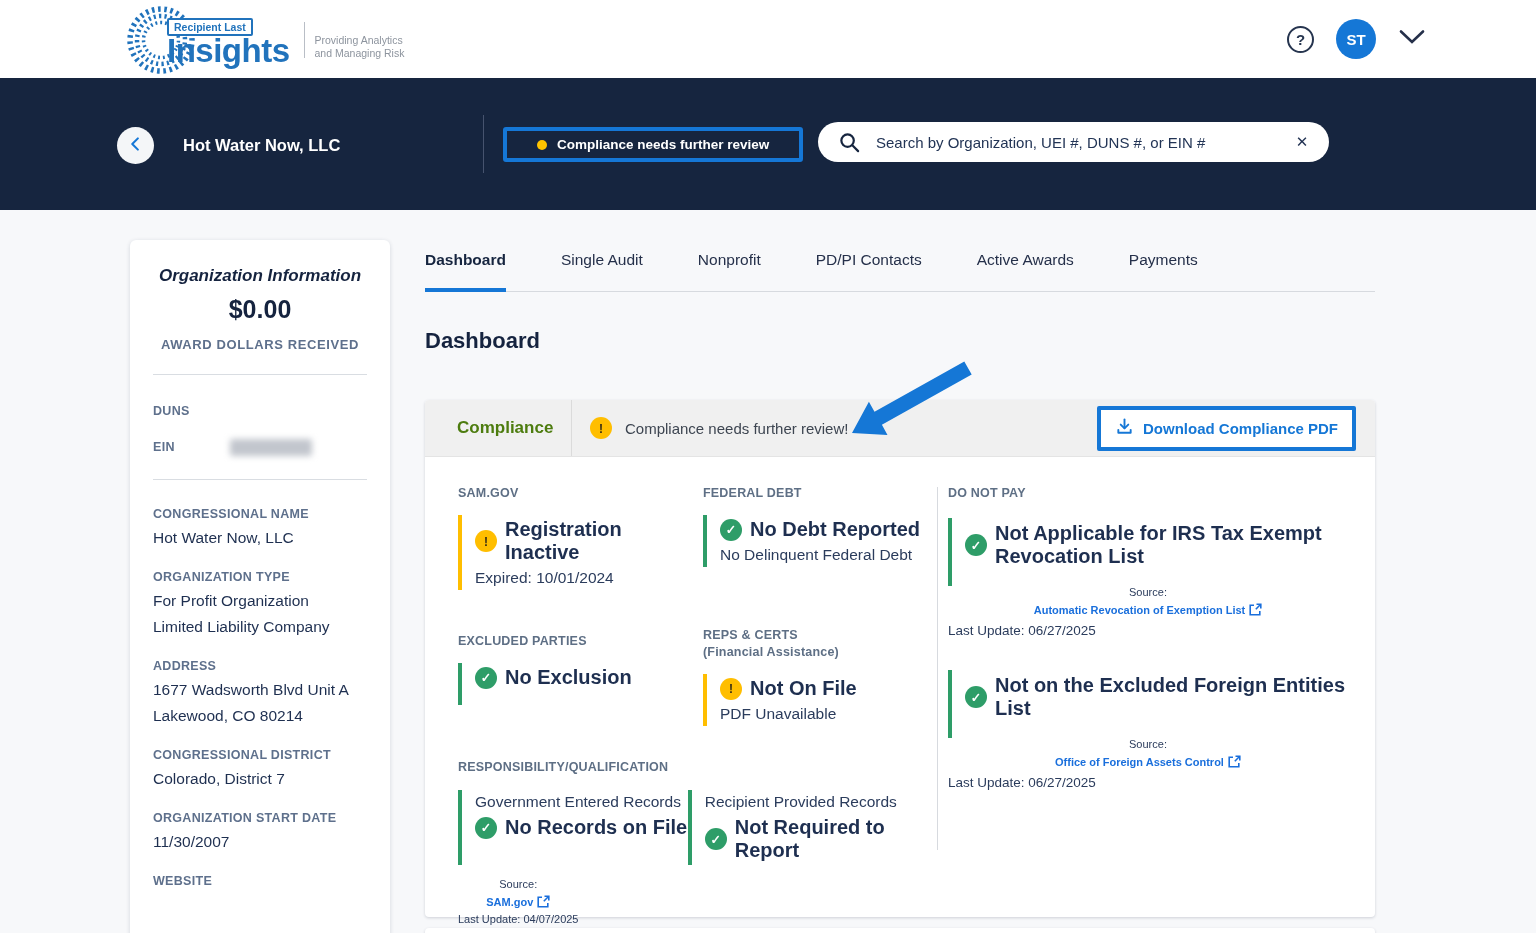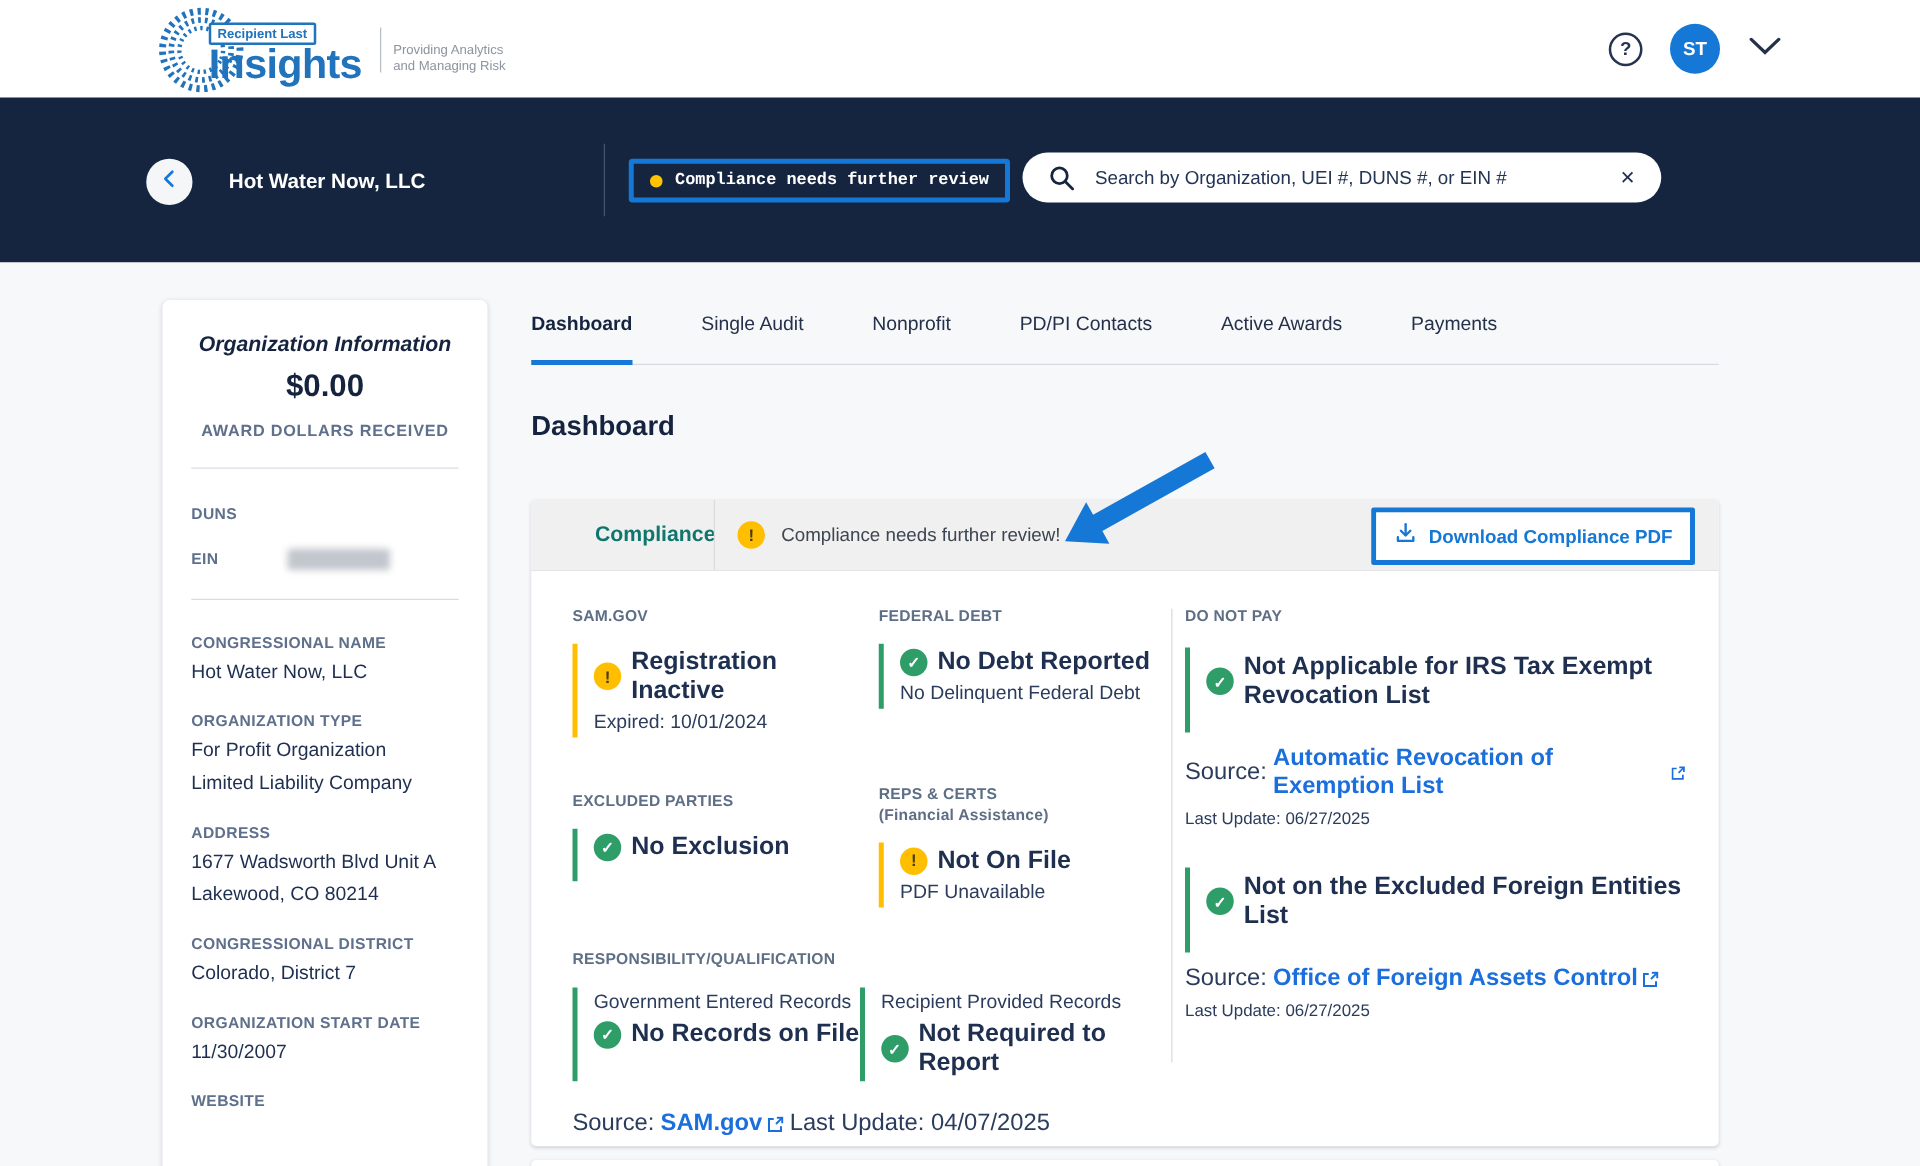--- a/index.html
+++ b/index.html
@@ -23,21 +23,21 @@
   .avatar { width:40px; height:40px; border-radius:50%; background:#1577D6; color:#fff;
     display:flex; align-items:center; justify-content:center; font-size:15px; font-weight:bold; cursor:pointer; }
 
   
   .hero { position:relative; height:132px; background:#16253F; }
   .back-btn { position:absolute; left:117px; top:49px; width:37px; height:37px; border-radius:50%;
     background:#f4f6f8; display:flex; align-items:center; justify-content:center; cursor:pointer; }
   .hero-org { position:absolute; left:183px; top:58px; font-size:16.5px; font-weight:bold; color:#fff; }
   .hero-vdiv { position:absolute; left:483px; top:37px; width:1px; height:58px; background:#46536e; }
   .hero-badge { position:absolute; left:503px; top:49px; border:4px solid #1577D6; border-radius:3px;
-    display:flex; align-items:center; padding:6px 13px;font-family:Liberation Mono, monospace; }
+    display:flex; align-items:center; padding:6px 30px; }
   .badge-dot { width:10px; height:10px; border-radius:50%; background:#FFC400; margin-right:10px; }
   .badge-text { font-size:13.5px; font-weight:bold; color:#fff; }
   .search-wrap { position:absolute; right:207px; top:44px; width:511px; height:40px; }
   .search-input { width:100%; height:100%; border:none; border-radius:20px; padding:0 44px 0 58px;
     font-size:15px; color:#1E2F50; font-family:"Liberation Sans", sans-serif; outline:none; background:#fff; }
   .search-input::placeholder { color:#223455; opacity:1; }
   .search-icon { position:absolute; left:20px; top:9px; }
   .search-clear { position:absolute; right:16px; top:9px; font-size:15px; color:#1E2F50; cursor:pointer;
     width:22px; height:22px; display:flex; align-items:center; justify-content:center; }
 
@@ -67,21 +67,21 @@
   .tab { padding-top:11px; font-size:15.5px; color:#25304A; cursor:pointer; height:52px; }
   .tab.active { font-weight:bold; color:#16253F; border-bottom:4px solid #1577D6; }
 
   .page-title { position:absolute; left:425px; top:118px; font-size:22px; font-weight:bold; color:#15233F; }
 
   
   .cmp-card { position:absolute; left:425px; top:190px; width:950px; height:517px; background:#fff;
     border-radius:4px; box-shadow:0 1px 3px rgba(20,35,60,.18); }
   .cmp-head { position:relative; height:57px; background:#F0F0F0; border-radius:4px 4px 0 0;
     border-bottom:1px solid #e4e4e4; display:flex; align-items:center; }
-  .cmp-head-title { margin-left:51px; font-size:17px; font-weight:bold; color:#0f766e; }
+  .cmp-head-title { margin-left:32px; font-size:17px; font-weight:bold; color:#4d7c0f; }
   .cmp-head-div { position:absolute; left:146px; top:0; width:1px; height:100%; background:#DBDBDB; }
   .cmp-head-alert { position:absolute; left:165px; display:flex; align-items:center; gap:13px; }
   .cmp-alert-text { font-size:15px; color:#3D4551; }
   .dl-annot { position:absolute; right:19px; top:6px; border:4px solid #1577D6; border-radius:2px; }
   .dl-btn { display:flex; align-items:center; gap:9px; background:#fff; padding:7px 14px; cursor:pointer; }
   .dl-label { font-size:15px; font-weight:bold; color:#1577D6; }
 
   .icon-circle { width:22px; height:22px; border-radius:50%; display:flex; align-items:center;
     justify-content:center; font-size:13.5px; font-weight:bold; flex:0 0 22px; }
   .icon-warn { background:#FFBE00; color:#4A3B12; }
@@ -98,21 +98,21 @@
   .sec-samgov { position:absolute; left:33px; top:86px; width:240px; }
   .sec-federal { position:absolute; left:278px; top:86px; width:230px; }
   .sec-excluded { position:absolute; left:33px; top:234px; width:240px; }
   .sec-reps { position:absolute; left:278px; top:228px; width:230px; }
   .sec-resp { position:absolute; left:33px; top:360px; width:480px; }
   .resp-row { display:flex; margin-top:16px; }
   .resp-item1 { width:245px; }
   .cmp-vdiv { position:absolute; left:512px; top:87px; height:363px; width:1px; background:#D7DADF; }
   .sec-dnp { position:absolute; left:523px; top:86px; width:400px; }
   .dnp-item { border-left:4px solid #2E9D68; padding:4px 0 18px 13px; margin-top:18px; }
-  .src { font-size:19px; color:#2B3C5C; margin-top:10px; display:flex; align-items:center; gap:5px; }
+  .src { font-size:11px; color:#2B3C5C; display:flex; align-items:center; gap:5px;flex-direction:column; }
   .src-link { color:#1A6FDC; font-weight:bold; cursor:pointer; display:inline-flex; align-items:center; gap:4px; }
   .src-lu { font-size:13.5px; color:#2B3C5C; margin-top:7px; }
   .src-sam { position:absolute; left:33px; top:478px; }
   .dnp-gap { height:14px; }
 
   .annot-arrow { position:absolute; left:820px; top:140px; pointer-events:none; }
   .next-card { position:absolute; left:425px; top:718px; width:950px; height:24px; background:#fff;
     border-radius:4px 4px 0 0; box-shadow:0 1px 3px rgba(20,35,60,.18); }
 </style>
 </head>

